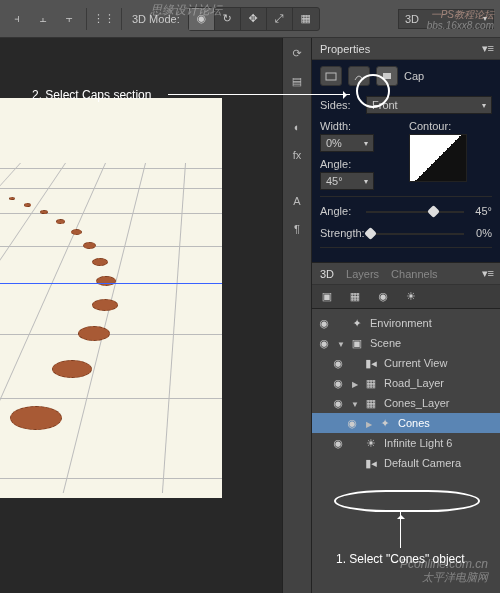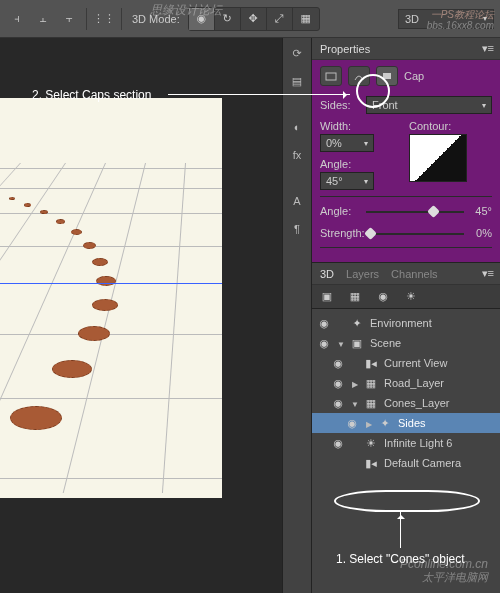--- a/index.html
+++ b/index.html
@@ -18,21 +18,21 @@
 .grid-line{position:absolute;background:#bbb;height:1px}
 .axis-x{position:absolute;height:1px;background:#3a62ff;z-index:2}
 .cone{position:absolute;border-radius:50%;background:#a85a35;border:1px dashed #7a3b1e}
 .rt-strip{position:absolute;left:282px;top:38px;width:30px;bottom:0;background:#424242;border-left:1px solid #222;border-right:1px solid #222;display:flex;flex-direction:column;align-items:center;padding-top:6px;gap:10px}
 .rt-strip .ic{width:18px;height:18px;display:flex;align-items:center;justify-content:center;color:#bbb}
 .panels{position:absolute;left:312px;top:38px;right:0;bottom:0;background:#434343;display:flex;flex-direction:column}
 .panel-hdr{height:22px;display:flex;align-items:center;padding-left:8px;color:#ddd;font-size:11px;background:#434343;border-bottom:1px solid #333;gap:12px}
 .panel-hdr .tab{color:#ddd}
 .panel-hdr .tab.dim{color:#888}
 .panel-hdr .menu{margin-left:auto;margin-right:6px}
-.props{padding:6px 8px 8px 8px;background:#701a75}
+.props{padding:6px 8px 8px 8px;background:#0f172a}
 .cap-row{display:flex;align-items:center;gap:6px;margin-bottom:10px;position:relative}
 .cap-row .pill{width:22px;height:20px;border:1px solid #333;border-radius:3px;display:flex;align-items:center;justify-content:center;background:#4a4a4a}
 .circle-callout{position:absolute;border:2px solid #fff;border-radius:50%;pointer-events:none;z-index:50}
 .arrow{position:absolute;height:1px;background:#fff;z-index:49}
 .arrow::after{content:'';position:absolute;right:-1px;top:-3px;border:4px solid transparent;border-left-color:#fff}
 .lbl-row{display:flex;align-items:center;margin-bottom:6px;gap:0}
 .lbl{width:46px;color:#ccc}
 .dd{height:18px;background:#434343;border:1px solid #222;display:flex;align-items:center;padding:0 5px;justify-content:space-between;flex:1}
 .sec-title{color:#ccc;margin:6px 0 4px 0;font-size:11px}
 .two-col{display:flex;gap:6px}
@@ -248,21 +248,21 @@
       <div class="sc-row indent1">
           <span class="eye">◉</span>
           <span class="tri open"></span>
           <span class="nic">▦</span>
           <span class="nm">Cones_Layer</span>
         </div>
       <div class="sc-row indent2 sel">
           <span class="eye">◉</span>
           <span class="tri closed"></span>
           <span class="nic">✦</span>
-          <span class="nm" style="color:#fff">Sides</span>
+          <span class="nm" style="color:#fff">Cones</span>
         </div>
       <div class="sc-row indent1">
           <span class="eye">◉</span>
           <span class="tri"></span>
           <span class="nic">☀</span>
           <span class="nm">Infinite Light 6</span>
         </div>
       <div class="sc-row indent1">
           <span class="eye"> </span>
           <span class="tri"></span>

